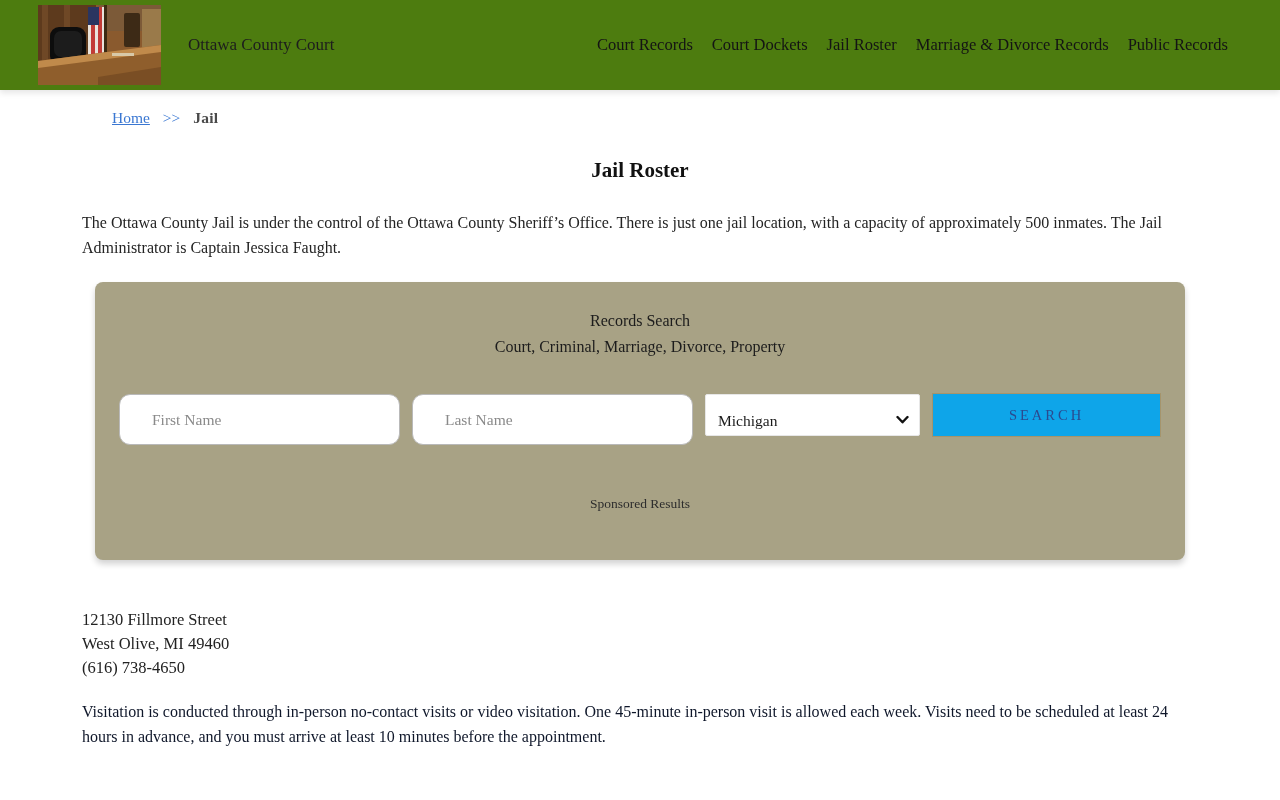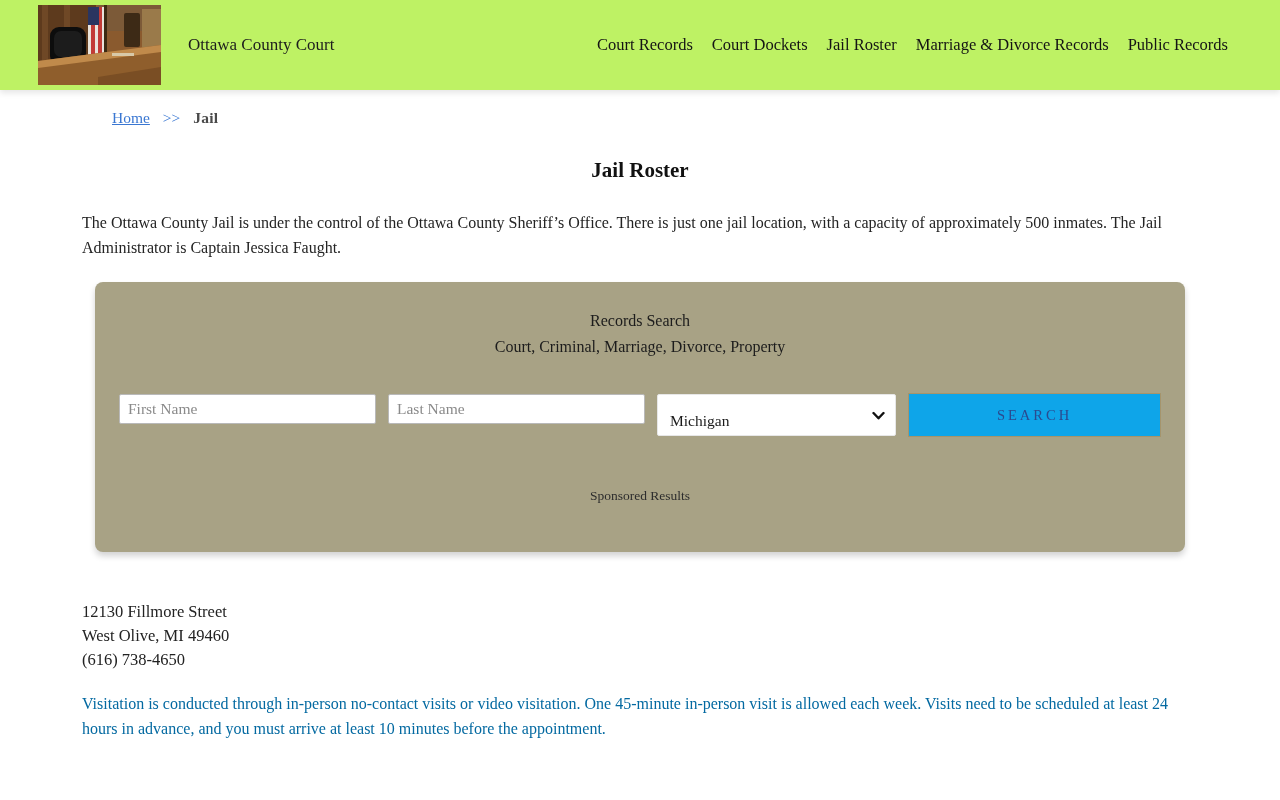--- a/index.html
+++ b/index.html
@@ -8,21 +8,21 @@
     width: 1280px; height: 800px;
     background: #ffffff;
     font-family: "Liberation Serif", "DejaVu Serif", serif;
     color: #232323;
     overflow: hidden;
   }
 
   
   header {
     height: 90px;
-    background: #bef264;
+    background: #4d7c0f;
     display: flex;
     align-items: center;
     padding: 0 52px 0 38px;
     box-shadow: 0 3px 6px rgba(0,0,0,0.10);
     position: relative;
     z-index: 2;
   }
   .logo { display: block; width: 123px; height: 80px; flex: 0 0 auto; cursor: pointer; }
   .logo svg { width: 123px; height: 80px; display: block; }
   .brand {
@@ -96,25 +96,25 @@
     color: #1c1c1c;
     margin-top: 8px;
   }
   .search-row {
     display: flex;
     gap: 12px;
     margin-top: 38px;
   }
   .search-row > * { flex: 1 1 0; min-width: 0; }
   .search-row input {
-    height: 30px;
+    height: 51px;
     border: 1px solid #b9b9b9;
-    border-radius: 2px;
+    border-radius: 11px;
     background: #ffffff;
-    padding: 0 8px;
+    padding: 0 32px;
     font-family: "Liberation Serif", "DejaVu Serif", serif;
     font-size: 15.5px;
     color: #333333;
     outline: none;
   }
   .search-row input::placeholder { color: #8a8a8a; opacity: 1; }
   .select-wrap { position: relative; }
   .select-wrap select {
     width: 100%;
     height: 42px;
@@ -160,21 +160,21 @@
   .address {
     margin-top: 48px;
     font-size: 16.5px;
     line-height: 24px;
     color: #222222;
   }
   .visitation {
     margin: 20px 0 0 0;
     font-size: 16px;
     line-height: 24.5px;
-    color: #0369a1;
+    color: #0f172a;
   }
 </style>
 </head>
 <body>
 
 <header>
   <a class="logo" title="">
 
     <svg viewBox="0 0 123 80" preserveAspectRatio="none">
       <rect width="123" height="80" fill="#6e4524"></rect>

